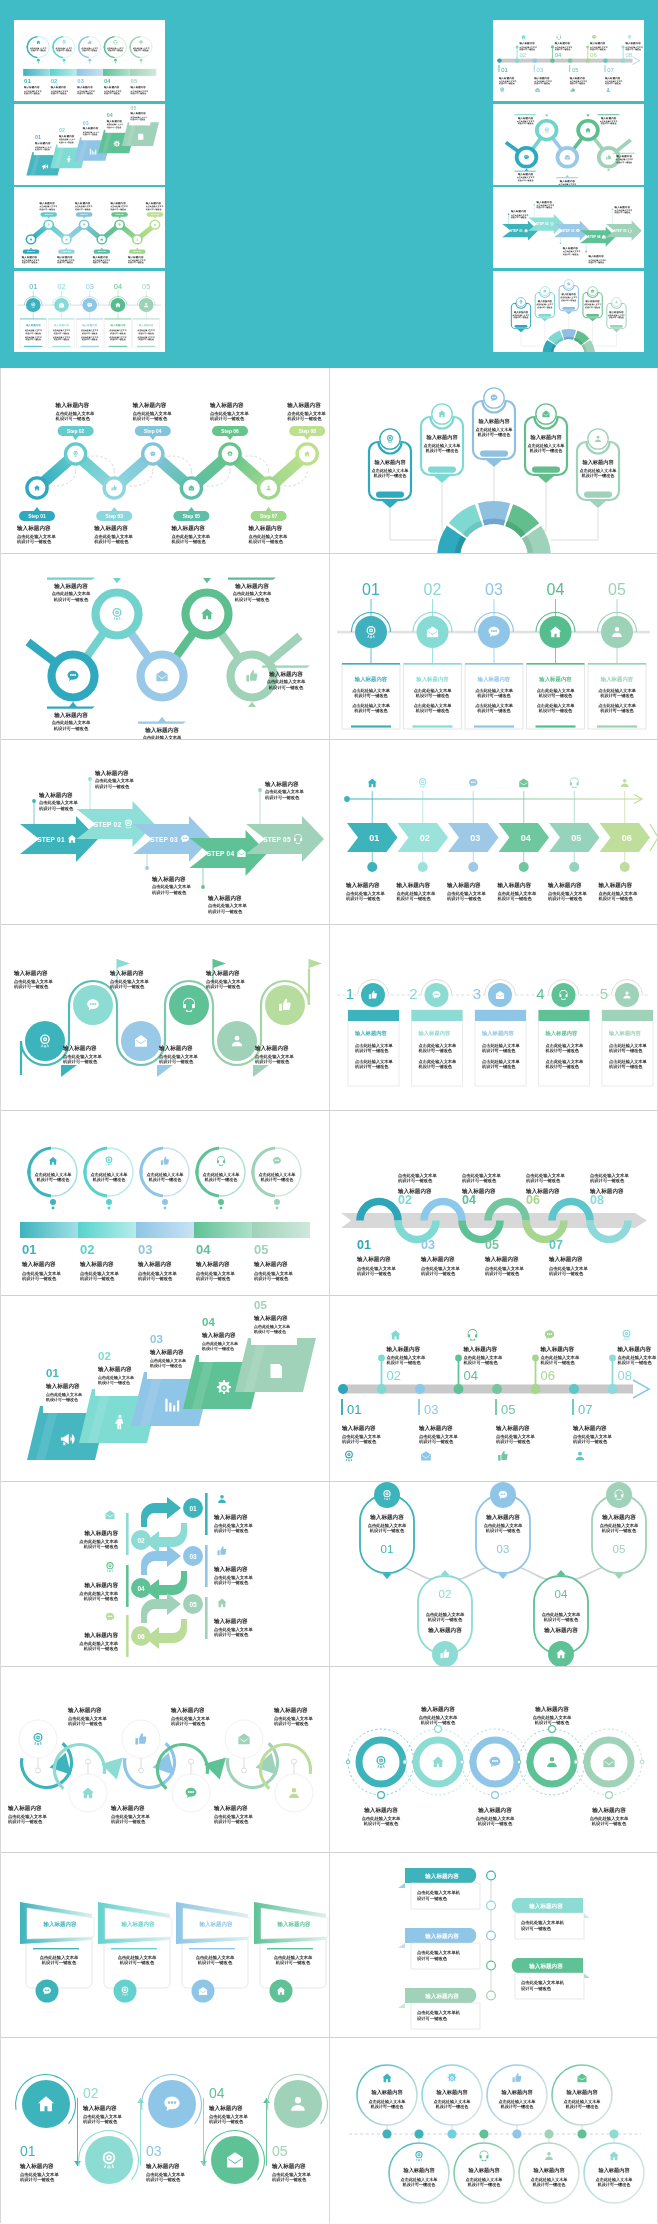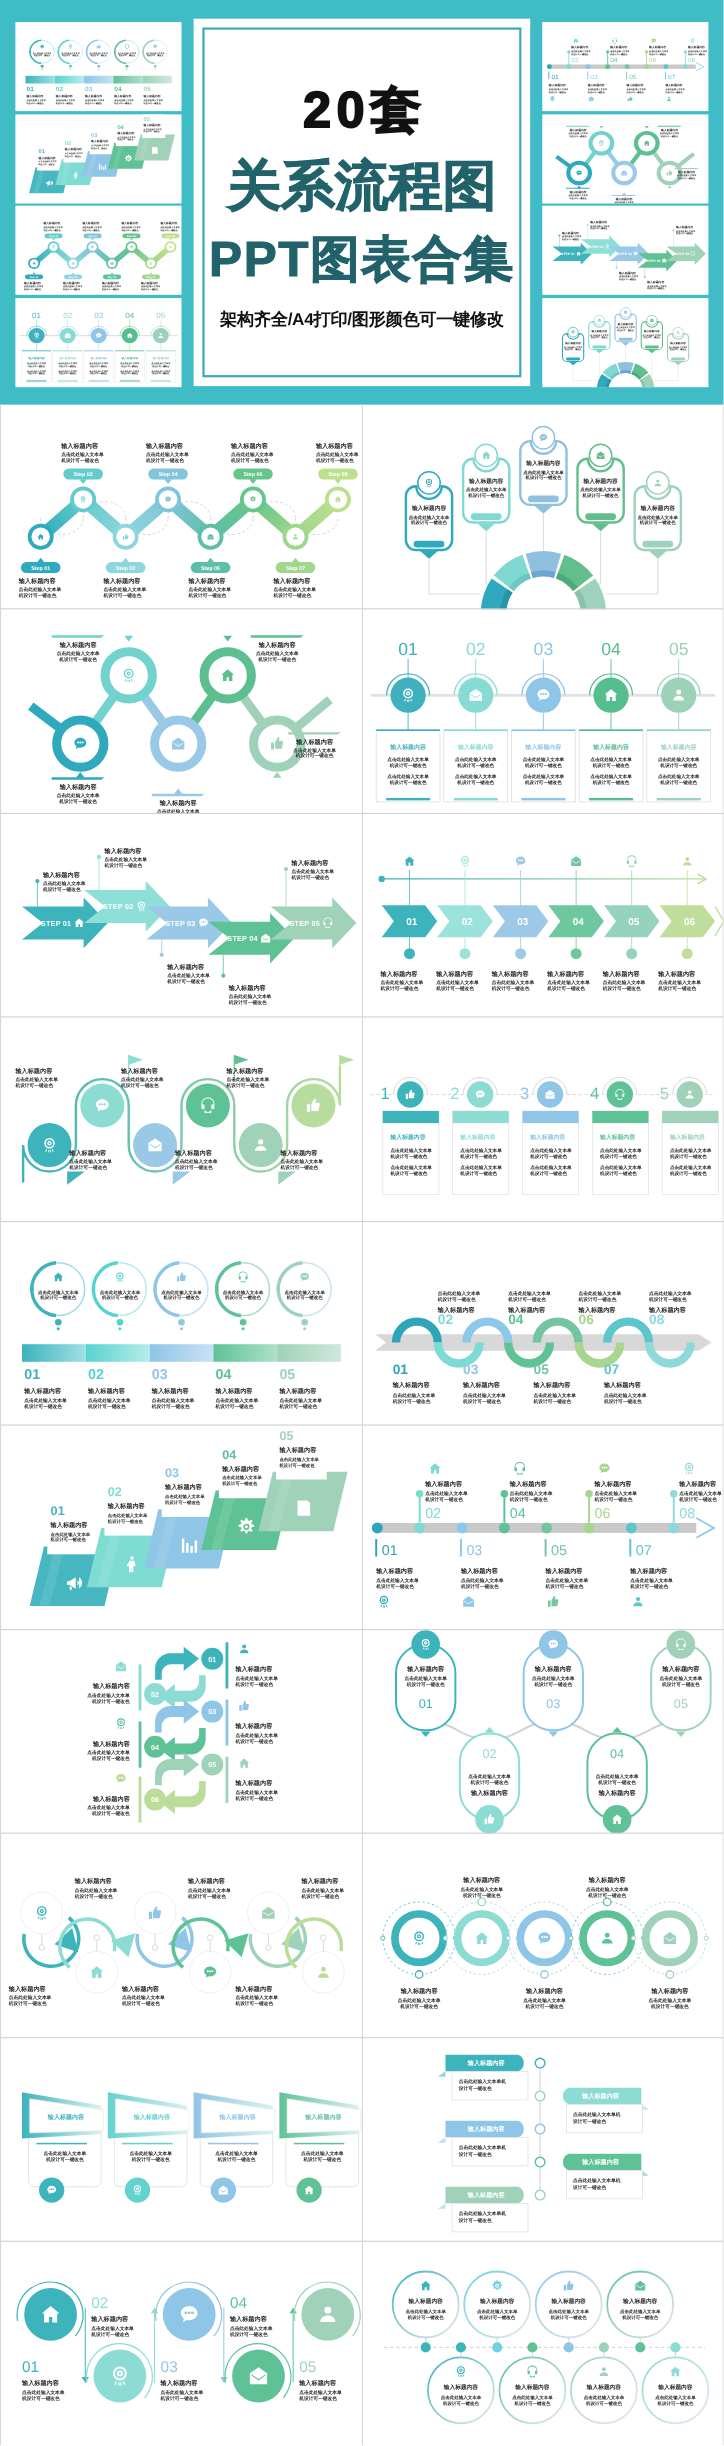--- a/index.html
+++ b/index.html
@@ -701,27 +701,20 @@
           <path d="M 119.83949032875412 155.22172565762776 A 57 57 0 0 1 145.87926052423546 136.3027251911241 L 153.59464662849132 157.97004660523191 A 34 34 0 0 0 138.06215212592352 169.2550644273569 Z" fill="#7FD9D2"></path>
           <path d="M 133.70455908746996 165.89926602589992 A 39.5 39.5 0 0 1 151.74966299486493 152.7887306149018 L 153.59464662849132 157.97004660523191 A 34 34 0 0 0 138.06215212592352 169.2550644273569 Z" fill="#6BC7C0"></path>
           <path d="M 148.90653695995604 135.31910345121673 A 57 57 0 0 1 181.09346304004396 135.3191034512167 L 174.59960953265778 157.38332486563803 A 34 34 0 0 0 155.4003904673422 157.38332486563803 Z" fill="#8FC0E0"></path>
           <path d="M 153.84751245470636 152.10709800566772 A 39.5 39.5 0 0 1 176.1524875452936 152.10709800566772 L 174.59960953265778 157.38332486563803 A 34 34 0 0 0 155.4003904673422 157.38332486563803 Z" fill="#6FA5D0"></path>
           <path d="M 184.12073947576454 136.30272519112407 A 57 57 0 0 1 210.16050967124585 155.22172565762773 L 191.93784787407648 169.2550644273569 A 34 34 0 0 0 176.40535337150865 157.97004660523191 Z" fill="#63BE8D"></path>
           <path d="M 178.25033700513507 152.78873061490177 A 39.5 39.5 0 0 1 196.29544091253004 165.89926602589992 L 191.93784787407648 169.2550644273569 A 34 34 0 0 0 176.40535337150865 157.97004660523191 Z" fill="#4FAA79"></path>
           <path d="M 212.03146940186284 157.79688080477857 A 57 57 0 0 1 221.9777765573002 188.40846659275655 L 198.98674391137206 189.05066428339865 A 34 34 0 0 0 193.05385894146204 170.79112188355214 Z" fill="#9FD2BB"></path>
           <path d="M 197.59198318199267 167.68380336471498 A 39.5 39.5 0 0 1 204.484599544094 188.89709527041902 L 198.98674391137206 189.05066428339865 A 34 34 0 0 0 193.05385894146204 170.79112188355214 Z" fill="#8BC2A9"></path>
         </svg>
       </div>
-    <div class="cover-card">
-      <div class="cover-card-inner"></div>
-      <div class="cv-t1">20套</div>
-      <div class="cv-t2">关系流程图</div>
-      <div class="cv-t3">PPT图表合集</div>
-      <div class="cv-sub">架构齐全/A4打印/图形颜色可一键修改</div>
-    </div>
   </div>
 
   <div class="grid">
       <div class="cell" style="left:0px;top:0px;width:329px;height:185.5px;">
         <svg width="329" height="185.5" viewBox="0 0 329 185.5">
           <defs>
             <linearGradient id="g0" gradientUnits="userSpaceOnUse" x1="37" y1="120" x2="75.6" y2="86">
               <stop offset="0" stop-color="#2fa9bd"></stop>
               <stop offset="1" stop-color="#63cbcb"></stop>
             </linearGradient>

